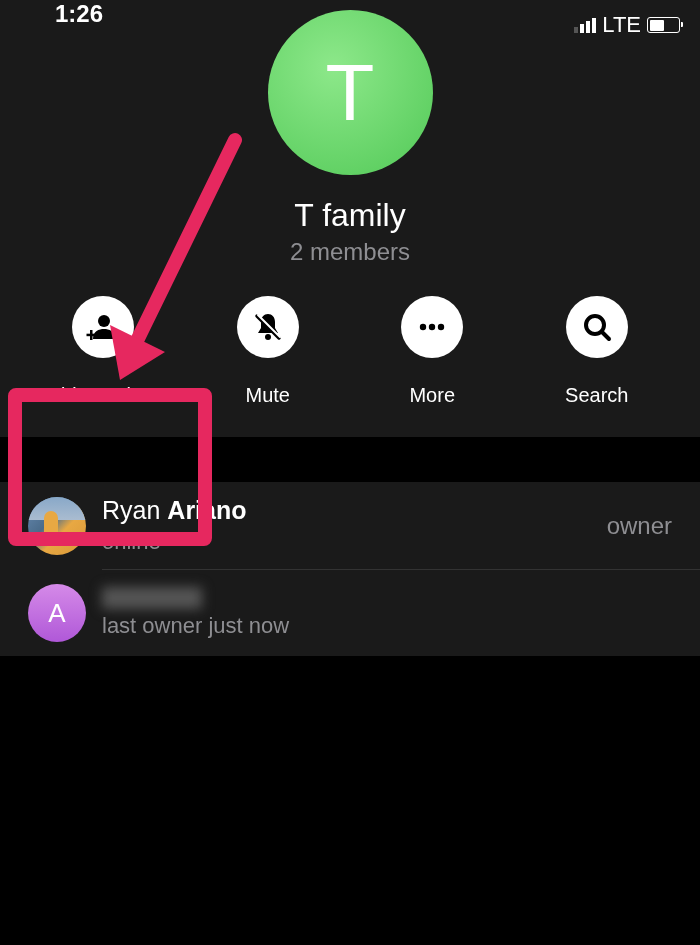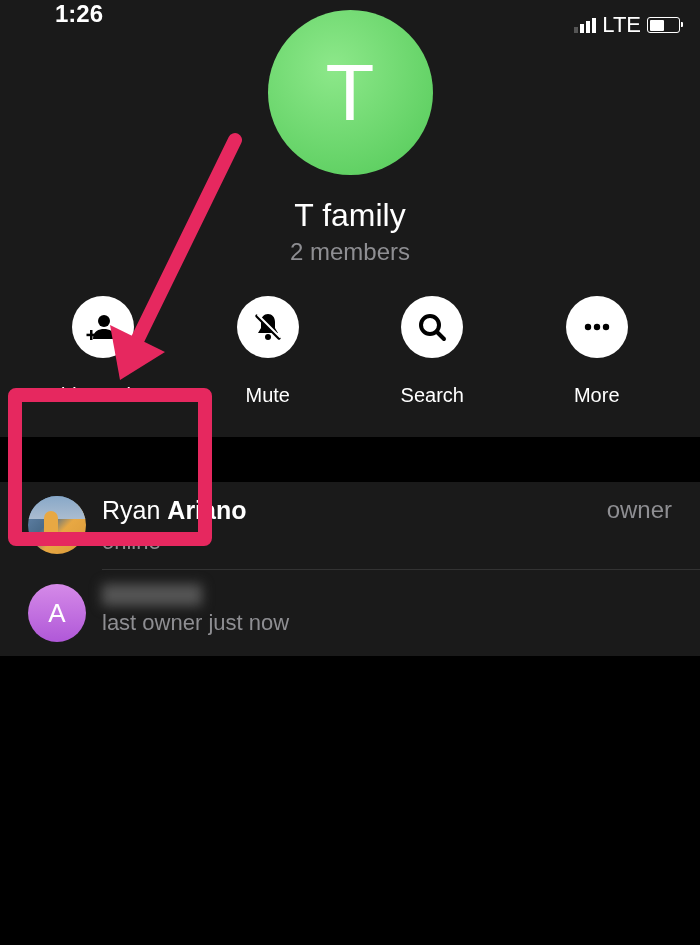--- a/index.html
+++ b/index.html
@@ -159,21 +159,21 @@
       font-size: 20px;
       color: #fff;
     }
     
     .member-list {
       background: #1a1a1a;
       margin-top: 45px;
     }
     .member-row {
       display: flex;
-      align-items: flex-start;
+      align-items: center;
       padding: 14px 28px;
       gap: 16px;
     }
     .member-avatar {
       width: 58px;
       height: 58px;
       border-radius: 50%;
       flex-shrink: 0;
     }
     .avatar-img {
@@ -301,35 +301,35 @@
             <circle cx="17" cy="27" r="3" fill="#000"></circle>
             <line x1="6" y1="6" x2="28" y2="28" stroke="#000" stroke-width="3.5" stroke-linecap="round"></line>
             <line x1="7" y1="5" x2="29" y2="27" stroke="#fff" stroke-width="2" stroke-linecap="round"></line>
           </svg>
       </div>
       <span class="action-label">Mute</span>
     </div>
     <div class="action-btn">
       <div class="action-icon">
         <svg width="34" height="34" viewBox="0 0 34 34">
-            <circle cx="15" cy="15" r="9" stroke="#000" stroke-width="4" fill="none"></circle>
-            <line x1="22" y1="22" x2="29" y2="29" stroke="#000" stroke-width="4" stroke-linecap="round"></line>
-          </svg>
-      </div>
-      <span class="action-label">Search</span>
-    </div>
-    <div class="action-btn">
-      <div class="action-icon">
-        <svg width="34" height="34" viewBox="0 0 34 34">
             <circle cx="8" cy="17" r="3.2" fill="#000"></circle>
             <circle cx="17" cy="17" r="3.2" fill="#000"></circle>
             <circle cx="26" cy="17" r="3.2" fill="#000"></circle>
           </svg>
       </div>
       <span class="action-label">More</span>
+    </div>
+    <div class="action-btn">
+      <div class="action-icon">
+        <svg width="34" height="34" viewBox="0 0 34 34">
+            <circle cx="15" cy="15" r="9" stroke="#000" stroke-width="4" fill="none"></circle>
+            <line x1="22" y1="22" x2="29" y2="29" stroke="#000" stroke-width="4" stroke-linecap="round"></line>
+          </svg>
+      </div>
+      <span class="action-label">Search</span>
     </div>
   </div>
 </div>
 
 <div class="member-list">
   <div class="member-row">
     <div class="member-avatar avatar-img"></div>
     <div class="member-info">
       <div class="member-name"><span>Ryan</span> <span class="bold">Ariano</span></div>
       <div class="member-status">online</div>

